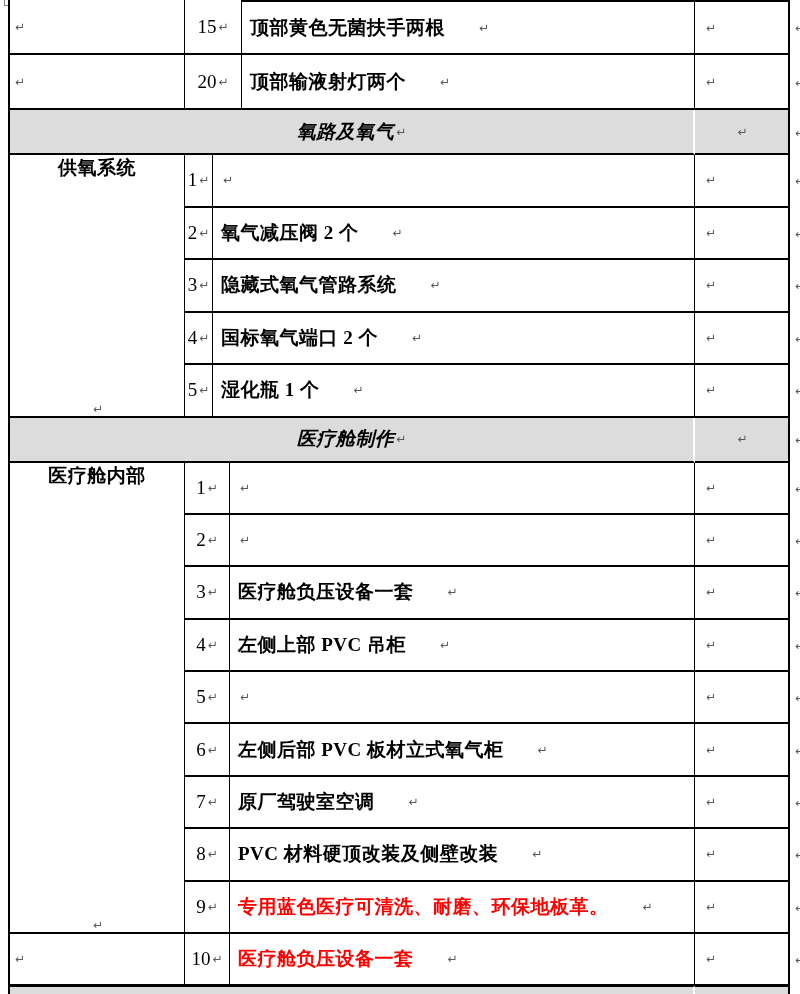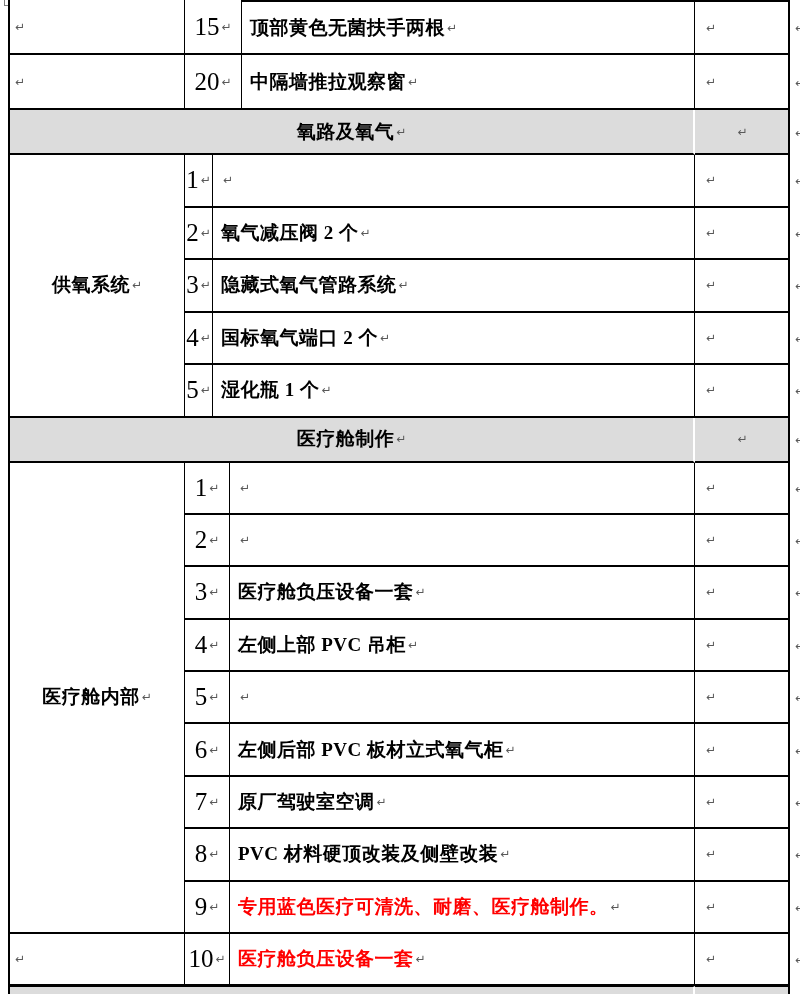--- a/index.html
+++ b/index.html
@@ -18,34 +18,34 @@
     display:flex; align-items:center;
     border-bottom:2px solid #000;
     background:#fff; overflow:hidden; white-space:nowrap;
   }
   .bL { border-left:2px solid #000; }
   .bR1 { border-right:1px solid #000; }
   .bR2 { border-right:2px solid #000; }
   .topline { border-top:2px solid #000; }
 
   .num-cell { justify-content:center; }
-  .desc-cell { padding-left:8px; }
+  .desc-cell { padding-left:8px;gap:32px; }
   .d-cell { padding-left:9px; }
-  .label-cell { justify-content:center; }
+  .label-cell { justify-content:space-between;flex-direction:column; }
   .empty-cell { padding-left:3px; }
   .gutter { display:flex; align-items:center; padding-left:3px; background:transparent; }
 
   .txt { font-weight:bold; font-size:19px; letter-spacing:0.5px; }
-  .num { font-size:25px; }
+  .num { font-size:19px; }
   .pilcrow { font-size:12px; color:var(--pilcrow-gray,#595959); margin-left:2px; font-family:"DejaVu Sans",sans-serif; font-weight:normal; }
   .red { color:var(--highlight-red,#ff0000); }
 
   
   .hdr-row .cell { background:var(--header-bg,#dcdcdc); }
-  .hdr-left { justify-content:center; border-right:2px solid #fff; }
+  .hdr-left { justify-content:center; border-right:2px solid #fff;font-style:italic; }
   .hdr-right { justify-content:center; }
 
   
   .sec-top   { grid-template-columns:177px 57px 453px 95px 14px; grid-auto-rows:55px; }
   .sec-hdr   { grid-template-columns:687px 95px 14px; grid-auto-rows:45px; }
   .sec-oxy   { grid-template-columns:177px 28px 482px 95px 14px; grid-auto-rows:52.5px; }
   .sec-cabin { grid-template-columns:177px 45px 465px 95px 14px; grid-auto-rows:52.4px; }
   .sec-tail  { grid-template-columns:177px 45px 465px 95px 14px; grid-auto-rows:52px; }
   .sec-sliver{ grid-template-columns:687px 95px 14px; grid-auto-rows:8px; }
   .sliver-cell { border-top:1px solid #000; border-bottom:none; background:var(--header-bg,#dcdcdc); }
@@ -88,21 +88,21 @@
         </div>
 
       <div class="cell bL bR1 empty-cell">
           <span class="pilcrow">↵</span>
         </div>
       <div class="cell bR1 num-cell">
           <span class="num">20</span>
           <span class="pilcrow">↵</span>
         </div>
       <div class="cell bR1 desc-cell">
-          <span class="txt">中隔墙推拉观察窗</span>
+          <span class="txt">顶部输液射灯两个</span>
           <span class="pilcrow">↵</span>
         </div>
       <div class="cell bR2 d-cell">
           <span class="pilcrow">↵</span>
         </div>
       <div class="gutter">
           <span class="pilcrow">↵</span>
         </div>
     </div>
 
@@ -334,21 +334,21 @@
         </div>
       <div class="gutter">
           <span class="pilcrow">↵</span>
         </div>
 
       <div class="cell bR1 num-cell">
           <span class="num">9</span>
           <span class="pilcrow">↵</span>
         </div>
       <div class="cell bR1 desc-cell">
-          <span class="txt red">专用蓝色医疗可清洗、耐磨、医疗舱制作。</span>
+          <span class="txt red">专用蓝色医疗可清洗、耐磨、环保地板革。</span>
           <span class="pilcrow">↵</span>
         </div>
       <div class="cell bR2 d-cell">
           <span class="pilcrow">↵</span>
         </div>
       <div class="gutter">
           <span class="pilcrow">↵</span>
         </div>
     </div>
 

